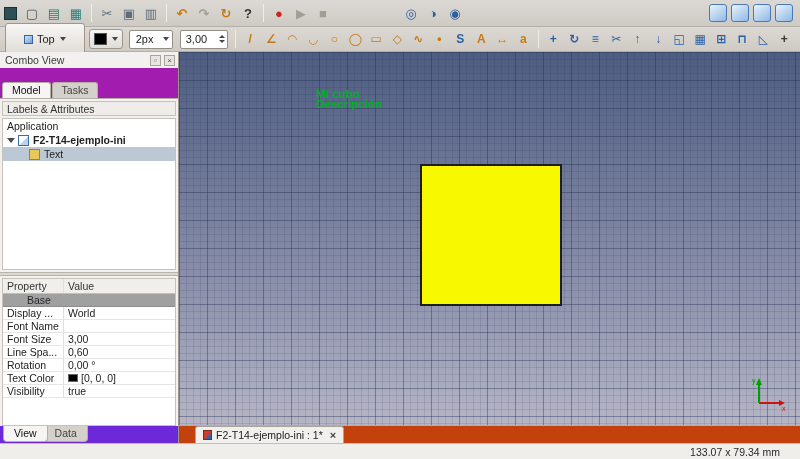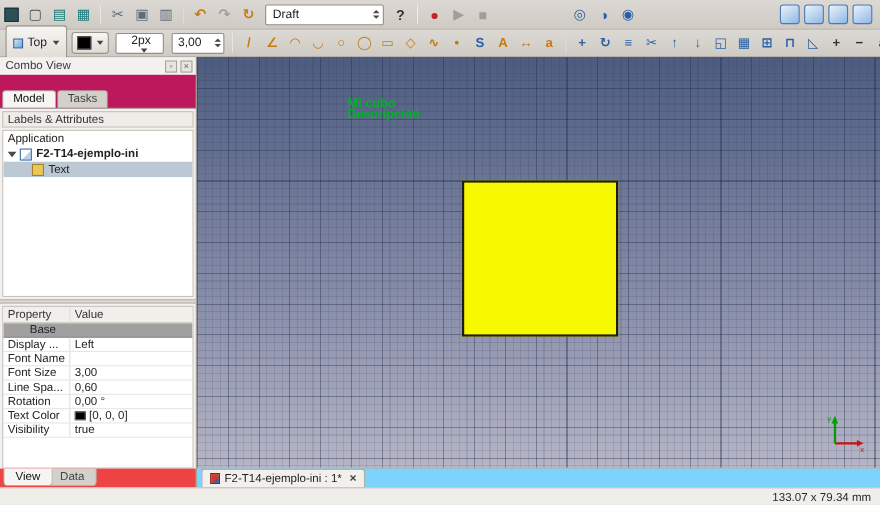--- a/index.html
+++ b/index.html
@@ -15,47 +15,47 @@
   .tbgroup { display:flex; align-items:center; }
   .tbicon { width:20px; height:20px; display:inline-flex; align-items:center; justify-content:center; font-size:13px; font-weight:bold; border-radius:3px; margin:0 1px; cursor:default; }
   .row2 .tbicon { width:19px; height:19px; font-size:12px; }
   .c-slate { color:#44565e; } .c-teal { color:#1f7d7d; } .c-steel { color:#5d6d7c; }
   .c-orange { color:#c87a12; } .c-muted { color:#a29e96; } .c-red { color:#cc2222; }
   .c-dark { color:#333; } .c-blue { color:#2a5fa5; }
   .c-cube { background:linear-gradient(145deg,#eaf3fc,#8fb8e4); border:1px solid #4a7ab5; width:18px; height:18px; margin:0 2px; }
   .sep { width:1px; height:18px; background:#aaa49b; border-right:1px solid #f0eeea; margin:0 4px; display:inline-block; }
   .combo { display:inline-flex; align-items:center; background:#fff; border:1px solid #948f86; border-radius:2px; height:19px; padding:0 3px 0 6px; margin:0 4px; }
   .combo.wb { min-width:108px; justify-content:space-between; }
-  .combo.small { min-width:44px; justify-content:space-between;flex-direction:column; }
+  .combo.small { min-width:44px; justify-content:space-between; }
   .caret { width:0; height:0; border-left:3.5px solid transparent; border-right:3.5px solid transparent; border-top:4px solid #4a463f; margin-left:5px; display:inline-block; }
   .updown { display:inline-flex; flex-direction:column; margin-left:5px; }
   .updown i { width:0; height:0; border-left:3px solid transparent; border-right:3px solid transparent; display:block; margin:1px 0; }
   .updown .up { border-bottom:3.5px solid #4a463f; }
   .updown .dn { border-top:3.5px solid #4a463f; }
-  .btn { display:inline-flex; align-items:center; height:32px; padding:0 6px; background:linear-gradient(#f7f6f4,#e0dcd6); border:1px solid #9c968c; border-radius:3px; margin:0 2px; }
+  .btn { display:inline-flex; align-items:center; height:32px; padding:0 18px; background:linear-gradient(#f7f6f4,#e0dcd6); border:1px solid #9c968c; border-radius:3px; margin:0 2px; }
   .mini-cube { width:9px; height:9px; background:linear-gradient(135deg,#cfe4f7,#6fa4d8); border:1px solid #39629c; margin-right:4px; display:inline-block; }
   .swatch { display:inline-flex; align-items:center; height:20px; padding:0 4px; border:1px solid #9c968c; border-radius:3px; background:linear-gradient(#f7f6f4,#e0dcd6); margin:0 2px; }
   .swatch-black { width:13px; height:12px; background:#000; border:1px solid #555; display:inline-block; }
   .spinbox { display:inline-flex; align-items:center; background:#fff; border:1px solid #948f86; border-radius:2px; height:19px; padding:0 2px 0 5px; margin:0 3px; min-width:48px; justify-content:space-between; }
   .viewgrp { margin-left:66px; }
   .cubes { margin-left:auto; margin-right:2px; }
   .rightgrp { margin-left:auto; }
 
   
   .main { display:flex; height:391px; }
   .left { width:179px; background:#f2f1ef; border-right:1px solid #9c968c; display:flex; flex-direction:column; }
   .right { flex:1; display:flex; flex-direction:column; min-width:0; }
 
   
   .cv-title { height:16px; display:flex; align-items:center; justify-content:space-between; padding:0 3px 0 5px; color:#3a3a3a; font-size:10.5px; }
   .cv-btns { display:flex; gap:3px; }
   .dockbtn { width:11px; height:11px; border:1px solid #a8a39b; background:#e8e5e0; font-size:8px; line-height:9px; text-align:center; color:#555; }
   .dockbtn.float::before { content:"▫"; }
   .dockbtn.close::before { content:"×"; }
-  .cv-tabs { display:flex; align-items:flex-end; height:31px; padding-left:2px; border-bottom:1px solid #b3aea6; background:#be185d; }
+  .cv-tabs { display:flex; align-items:flex-end; height:31px; padding-left:2px; border-bottom:1px solid #b3aea6; background:#a21caf; }
   .cv-tab { padding:1px 9px 2px; font-size:10.5px; border:1px solid #b3aea6; border-bottom:none; border-radius:3px 3px 0 0; background:#d4d0ca; color:#444; margin-right:1px; }
   .cv-tab.active { background:#f6f5f3; color:#111; }
   .labels-hdr { margin:2px; border:1px solid #c6c1b9; background:#efedea; font-size:10.5px; padding:1px 4px; color:#333; height:15px; }
   .tree { background:#fff; border:1px solid #c6c1b9; margin:0 2px; height:152px; overflow:hidden; }
   .tree-row { display:flex; align-items:center; height:14px; padding-left:4px; font-size:10.5px; white-space:nowrap; }
   .tree-row.child { padding-left:26px; }
   .tree-row.selected { background:#bcc9d4; }
   .exp { width:0; height:0; border-left:4px solid transparent; border-right:4px solid transparent; border-top:5px solid #4a4a4a; margin-right:3px; }
   .ticon { width:11px; height:11px; margin-right:4px; display:inline-block; flex:none; }
   .ticon.doc { background:linear-gradient(135deg,#fff 55%,#bcd2ea 55%); border:1px solid #3a6ea5; }
@@ -63,45 +63,45 @@
   .ticon.text { background:#e8c858; border:1px solid #a3832a; }
   .splitter { height:4px; background:#dbd7d1; border-top:1px solid #b9b4ac; border-bottom:1px solid #b9b4ac; margin:2px 0; }
   .props { background:#fff; border:1px solid #c6c1b9; margin:0 2px; flex:1; overflow:hidden; font-size:10.5px; }
   .prow { display:flex; height:13px; border-bottom:1px solid #e6e6e4; align-items:flex-start; }
   .prow.phead { height:15px; background:#f0efec; border-bottom:1px solid #c2bdb5; color:#333; }
   .pc1 { width:61px; padding-left:4px; border-right:1px solid #e0dfdc; overflow:hidden; white-space:nowrap; height:100%; display:flex; align-items:center; }
   .pc2 { flex:1; padding-left:4px; overflow:hidden; white-space:nowrap; height:100%; display:flex; align-items:center; gap:3px; }
   .prow.section { background:#a0a0a0; border-bottom:1px solid #8c8c8c; }
   .prow.section .pc-full { width:100%; padding-left:4px; font-weight:normal; color:#26262a;margin-left:20px; }
   .color-swatch { width:10px; height:8px; background:#000; border:1px solid #666; display:inline-block; }
-  .bottom-tabs { display:flex; align-items:flex-start; height:17px; padding-left:3px; background:#ef4444; }
+  .bottom-tabs { display:flex; align-items:flex-start; height:17px; padding-left:3px; background:#6d28d9; }
   .btab { padding:1px 10px 2px; font-size:10.5px; border:1px solid #b3aea6; border-top:none; border-radius:0 0 4px 4px; background:#d4d0ca; color:#444; margin-right:-4px; }
   .btab.active { background:#f6f5f3; color:#111; z-index:2; }
 
   
   .viewport { position:relative; height:402px; overflow:hidden; cursor:crosshair;
     background:
       repeating-linear-gradient(to right, rgba(28,42,78,.30) 0 1px, transparent 1px 28px),
       repeating-linear-gradient(to bottom, rgba(28,42,78,.30) 0 1px, transparent 1px 28px),
       repeating-linear-gradient(to right, rgba(28,42,78,.12) 0 1px, transparent 1px 7px),
       repeating-linear-gradient(to bottom, rgba(28,42,78,.12) 0 1px, transparent 1px 7px),
       linear-gradient(#4d5c80, #8b90ab 62%, #b5b5c5);
   }
   .vp-text { position:absolute; left:137px; top:38px; color:#00b327; font-weight:bold; font-size:11.5px; line-height:9.5px; }
   .cube-face { position:absolute; left:241px; top:112px; width:142px; height:142px; background:#f8f800; border:2px solid #1c1c1c; }
   .axis { position:absolute; right:12px; bottom:14px; }
 
-  .doc-tabs { height:18px; background:#7dd3fc; border-top:1px solid #b3aea6; display:flex; align-items:flex-end; padding-left:4px; }
+  .doc-tabs { height:18px; background:#c2410c; border-top:1px solid #b3aea6; display:flex; align-items:flex-end; padding-left:16px; }
   .doc-tab { display:flex; align-items:center; gap:4px; height:17px; padding:0 7px; background:#f2f0ed; border:1px solid #a8a39b; border-bottom:none; border-radius:3px 3px 0 0; font-size:10.5px; color:#222; }
   .doc-ic { width:9px; height:10px; background:linear-gradient(135deg,#d03a2a 60%,#3a5fa5 60%); border:1px solid #7a2a20; display:inline-block; }
   .tab-close { font-size:11px; color:#444; margin-left:3px; font-weight:bold; line-height:10px; }
   .tab-close::before { content:"×"; }
 
   
-  .statusbar { height:16px; background:#f0eeeb; border-top:1px solid #c2bdb5; display:flex; align-items:center; justify-content:flex-end; padding-right:8px; font-size:10.5px; color:#2a2a2a; }
+  .statusbar { height:16px; background:#f0eeeb; border-top:1px solid #c2bdb5; display:flex; align-items:center; justify-content:flex-end; padding-right:20px; font-size:10.5px; color:#2a2a2a; }
 </style>
 </head>
 <body>
 
 <div class="app">
 
   <div class="toolbar row1">
     <span class="appicon"></span>
     <div class="tbgroup">
         <span class="tbicon c-slate">▢</span>
@@ -113,27 +113,20 @@
         <span class="tbicon c-steel">✂</span>
         <span class="tbicon c-steel">▣</span>
         <span class="tbicon c-steel">▥</span>
       </div>
     <span class="sep"></span>
     <div class="tbgroup">
         <span class="tbicon c-orange">↶</span>
         <span class="tbicon c-muted">↷</span>
         <span class="tbicon c-orange">↻</span>
       </div>
-    <div class="combo wb">
-      <span>Draft</span>
-      <span class="updown">
-          <i class="up"></i>
-          <i class="dn"></i>
-        </span>
-    </div>
     <div class="tbgroup">
         <span class="tbicon c-dark">?</span>
       </div>
     <span class="sep"></span>
     <div class="tbgroup">
         <span class="tbicon c-red">●</span>
         <span class="tbicon c-muted">▶</span>
         <span class="tbicon c-muted">■</span>
       </div>
     <div class="tbgroup viewgrp">
@@ -241,21 +234,21 @@
       <div class="props">
         <div class="prow phead">
           <div class="pc1">Property</div>
           <div class="pc2">Value</div>
         </div>
         <div class="prow section">
           <div class="pc-full">Base</div>
         </div>
         <div class="prow">
           <div class="pc1">Display ...</div>
-          <div class="pc2">Left</div>
+          <div class="pc2">World</div>
         </div>
         <div class="prow">
           <div class="pc1">Font Name</div>
           <div class="pc2"></div>
         </div>
         <div class="prow">
           <div class="pc1">Font Size</div>
           <div class="pc2">3,00</div>
         </div>
         <div class="prow">

